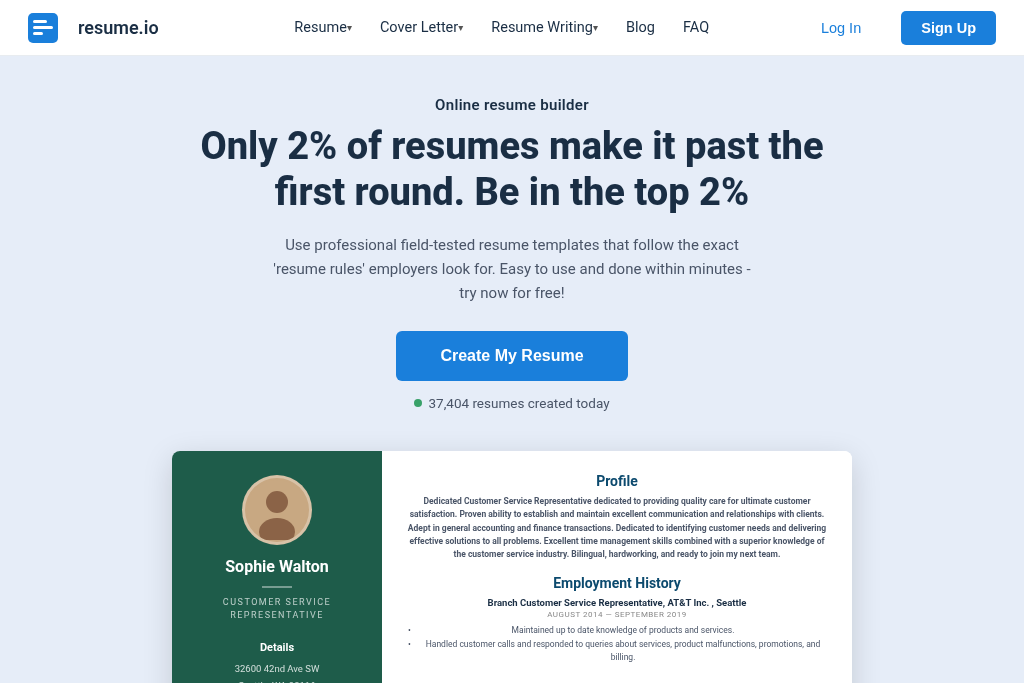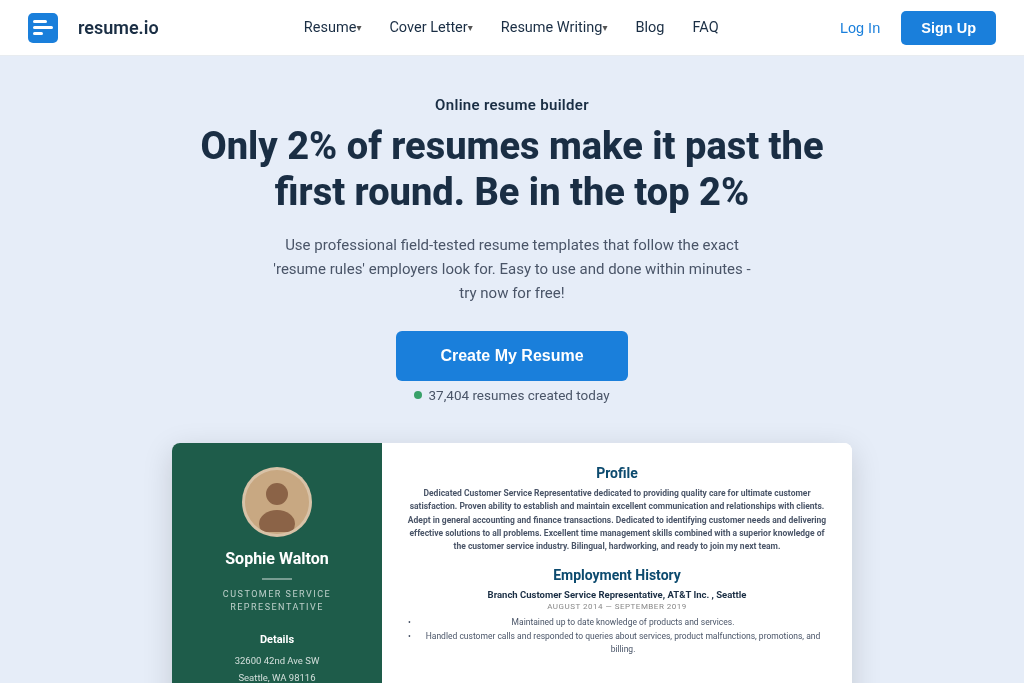--- a/index.html
+++ b/index.html
@@ -53,21 +53,21 @@
       border-radius: 4px;
       white-space: nowrap;
     }
     .nav-item .chevron {
       font-size: 10px;
       color: #555;
     }
     .nav-right {
       display: flex;
       align-items: center;
-      gap: 5px;
+      gap: 24px;
     }
     .btn-login {
       padding: 8px 16px;
       font-size: 14.5px;
       color: #1a7fdb;
       background: none;
       border: none;
       cursor: pointer;
       font-weight: 500;
       border-radius: 4px;
@@ -114,21 +114,21 @@
     .btn-cta {
       display: inline-block;
       background: #1a7fdb;
       color: #fff;
       font-size: 16px;
       font-weight: 700;
       padding: 16px 44px;
       border-radius: 6px;
       border: none;
       cursor: pointer;
-      margin-bottom: 6px;
+      margin-bottom: 14px;
     }
     .resumes-count {
       display: flex;
       align-items: center;
       justify-content: center;
       gap: 6px;
       font-size: 13.5px;
       color: #4a5568;
       margin-bottom: 40px;
     }

